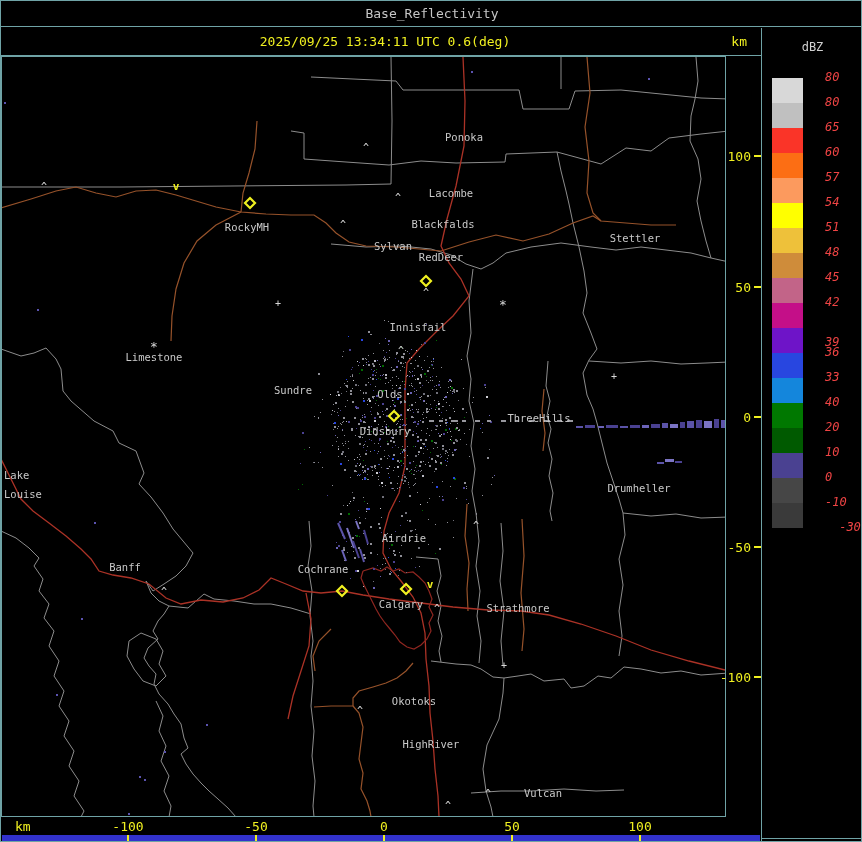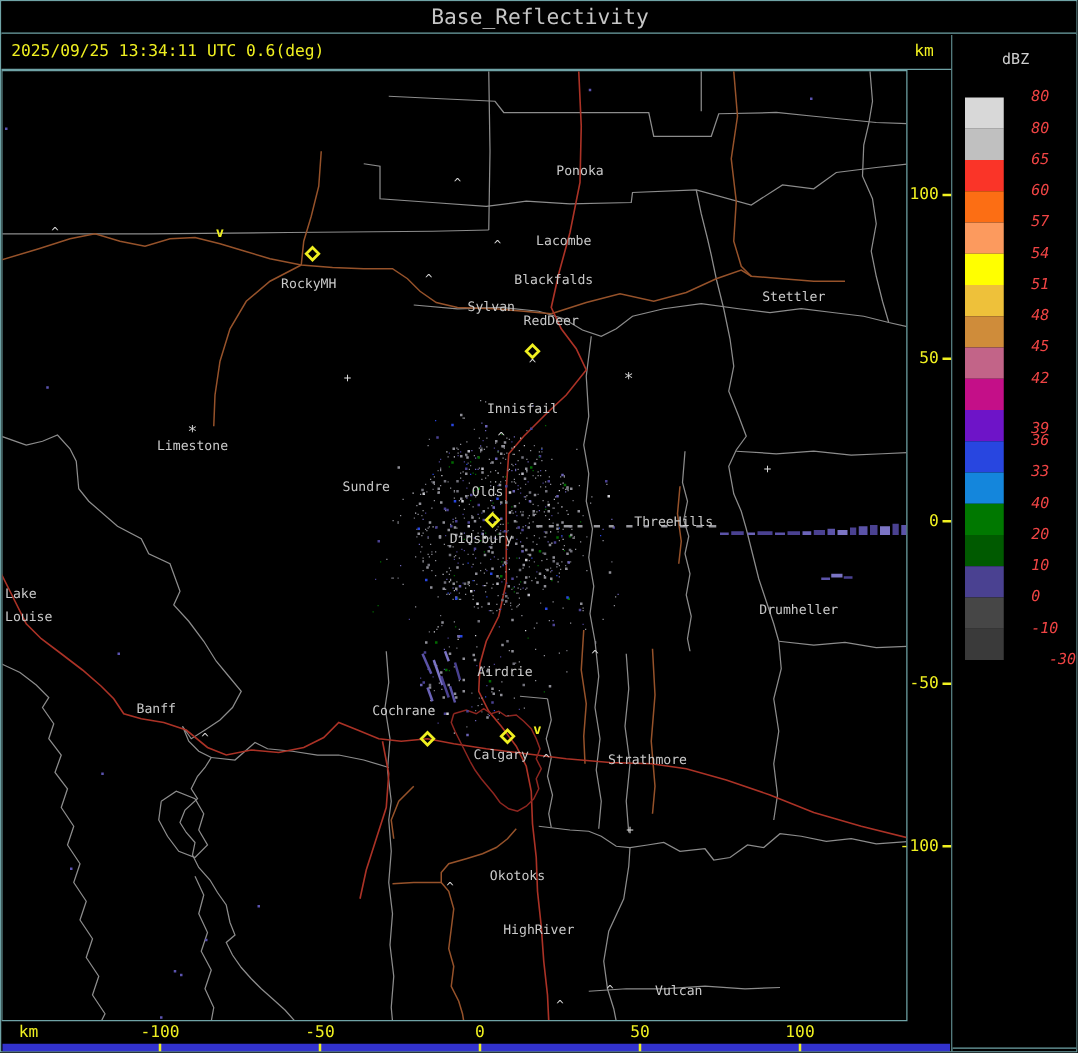--- a/index.html
+++ b/index.html
@@ -5,26 +5,26 @@
   html,body{margin:0;padding:0;background:#222;}
   .screen{
     position:relative;width:862px;height:842px;background:#000;
     font-family:"DejaVu Sans Mono",monospace;overflow:hidden;
     border:1px solid #6fa3a6;box-sizing:border-box;
   }
   .title-bar{
     position:absolute;left:0;top:0;width:862px;height:26px;
     border-bottom:1px solid #6fa3a6;box-sizing:border-box;
     display:flex;align-items:center;justify-content:center;
-    color:#c6c6c6;font-size:17px;letter-spacing:0px;background:#000;
+    color:#c6c6c6;font-size:13px;letter-spacing:0px;background:#000;
   }
   .info-bar{
     position:absolute;left:0;top:27px;width:760px;height:28px;
     border-bottom:1px solid #6fa3a6;box-sizing:border-box;background:#000;
-    color:#f0f020;font-size:13px;display:flex;align-items:center;
+    color:#f0f020;font-size:13px;display:flex;align-items:center;justify-content:center;
   }
   .info-bar .ts{padding-left:8px;}
   .info-bar .km-right{position:absolute;right:14px;top:6px;}
   .v-sep{position:absolute;left:760px;top:27px;width:1px;height:815px;background:#6fa3a6;}
   .colorbar-panel{
     position:absolute;left:761px;top:27px;width:101px;height:811px;
     background:#000;border-bottom:1px solid #6fa3a6;box-sizing:border-box;color:#d0d0d0;
   }
   .colorbar-panel .dbz{position:absolute;left:0;top:12px;width:100%;text-align:center;font-size:12px;}
   .cb-swatch{position:absolute;left:10px;width:31px;height:25px;}

